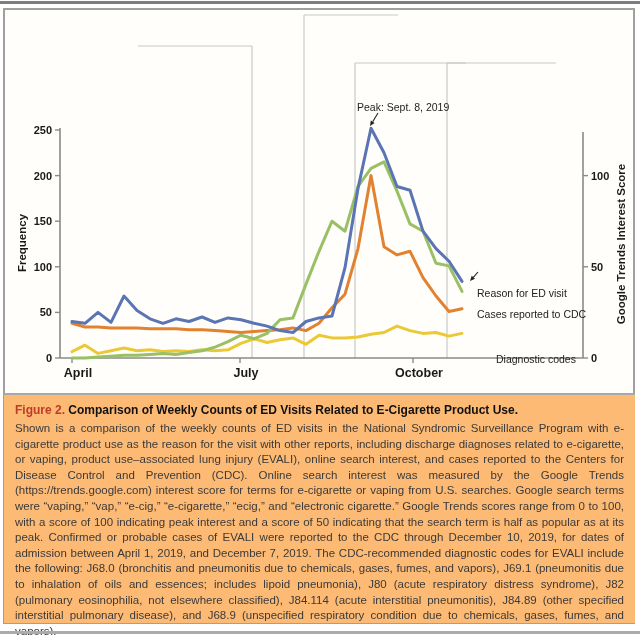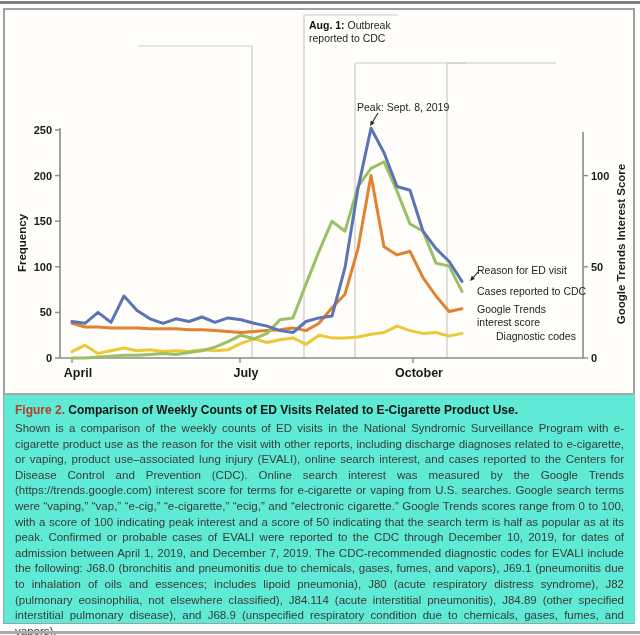--- a/index.html
+++ b/index.html
@@ -10,30 +10,30 @@
   .figure-box{position:absolute;left:3px;top:8px;width:632px;height:616px;
               box-sizing:border-box;border:2px solid #a0a0a0;background:#fffefb;}
   #plot-svg{position:absolute;left:0;top:0;}
   .ann{position:absolute;font-size:10.5px;line-height:13px;color:#1e1e1e;}
   .ann b{font-weight:700;color:#111;}
   .ann-jul10{left:128px;top:50px;width:120px;text-align:right;}
   .ann-aug1{left:309px;top:19px;width:102px;}
   .ann-aug30{left:360px;top:67px;width:92px;}
   .ann-oct17{left:452px;top:67px;width:96px;}
   .ann-peak{left:357px;top:101px;white-space:nowrap;text-align:center;}
-  .legend-label{position:absolute;font-size:10.5px;line-height:12.5px;color:#222;white-space:pre-line;}
+  .legend-label{position:absolute;font-size:10.5px;line-height:12.5px;color:#222;white-space:pre-line;margin-top:23px;}
   .lg-1{left:477px;top:264px;}
   .lg-2{left:477px;top:285px;}
   .lg-3{left:477px;top:303px;}
   .lg-4{left:472px;top:330px;padding-left:24px;}
   .axis-title{position:absolute;font-weight:700;font-size:11.5px;color:#1a1a1a;white-space:nowrap;}
   .axis-title-left{left:22px;top:243px;transform:translate(-50%,-50%) rotate(-90deg);}
   .axis-title-right{left:621px;top:244px;transform:translate(-50%,-50%) rotate(-90deg);}
   .caption{position:absolute;left:4px;top:393px;width:631px;height:230px;box-sizing:border-box;
-           background:#5eead4;border-top:2px solid #a8a8a8;padding:7px 11px 6px 11px;}
+           background:#fdba74;border-top:2px solid #a8a8a8;padding:7px 11px 6px 11px;}
   .caption-title{font-size:12px;font-weight:700;color:#111;line-height:16px;}
   .caption-title .fig-label{color:#bd3b2a;font-weight:700;}
   .caption-body{margin-top:3px;font-size:11.5px;line-height:15.6px;color:#3a3a3a;text-align:justify;}
 </style>
 </head>
 <body>
 
 <div id="stage">
   <div class="top-rule"></div>
   <div class="figure-box"></div>
@@ -77,27 +77,24 @@
       <polyline points="72.0,323.3 85.0,327.0 98.0,327.0 111.0,327.9 124.0,327.9 137.0,327.9 150.0,328.8 163.0,328.8 176.0,328.8 189.0,329.7 202.0,329.7 215.0,330.6 228.0,331.6 241.0,332.5 254.0,331.6 267.0,330.6 280.0,329.7 293.0,327.9 306.0,330.6 319.0,323.3 332.0,307.8 345.0,294.2 358.0,248.6 371.0,175.6 384.0,246.7 397.0,254.9 410.0,251.3 423.0,277.7 436.0,296.0 449.0,311.5 462.0,308.8" fill="none" stroke="#e2812f" stroke-width="3" stroke-linejoin="round" stroke-linecap="round"></polyline>
       <polyline points="72.0,351.6 85.0,345.2 98.0,353.4 111.0,350.7 124.0,348.0 137.0,350.7 150.0,349.8 163.0,351.6 176.0,350.7 189.0,351.6 202.0,349.8 215.0,350.7 228.0,349.8 241.0,343.4 254.0,338.8 267.0,342.5 280.0,339.8 293.0,337.9 306.0,344.3 319.0,335.2 332.0,337.9 345.0,337.9 358.0,337.0 371.0,334.3 384.0,332.5 397.0,326.1 410.0,330.6 423.0,333.4 436.0,332.5 449.0,336.1 462.0,333.4" fill="none" stroke="#ebc936" stroke-width="3" stroke-linejoin="round" stroke-linecap="round"></polyline>
       <polyline points="72.0,358.0 85.0,358.0 98.0,357.1 111.0,356.2 124.0,355.3 137.0,355.3 150.0,354.4 163.0,353.4 176.0,354.4 189.0,352.5 202.0,350.7 215.0,347.1 228.0,341.6 241.0,335.2 254.0,338.8 267.0,333.4 280.0,319.7 293.0,317.9 306.0,284.1 319.0,251.3 332.0,221.2 345.0,231.2 358.0,186.5 371.0,168.3 384.0,161.9 397.0,191.1 410.0,223.9 423.0,231.2 436.0,263.2 449.0,265.9 462.0,291.4" fill="none" stroke="#9ac065" stroke-width="3" stroke-linejoin="round" stroke-linecap="round"></polyline>
       <polyline points="72.0,321.5 85.0,323.3 98.0,312.4 111.0,322.4 124.0,296.0 137.0,310.6 150.0,318.8 163.0,323.3 176.0,318.8 189.0,321.5 202.0,317.0 215.0,322.4 228.0,317.9 241.0,319.7 254.0,323.3 267.0,326.1 280.0,330.6 293.0,332.5 306.0,321.5 319.0,317.9 332.0,316.0 345.0,267.7 358.0,188.4 371.0,128.2 384.0,152.8 397.0,186.5 410.0,190.2 423.0,231.2 436.0,248.6 449.0,261.3 462.0,281.4" fill="none" stroke="#5a74b4" stroke-width="3" stroke-linejoin="round" stroke-linecap="round"></polyline>
       <line x1="378" y1="113" x2="372.7" y2="121.8" stroke="#222" stroke-width="1.1"></line>
       <polygon points="370,126 370.8,120.6 374.6,122.9" fill="#222"></polygon>
       <line x1="478" y1="272" x2="473.3" y2="277.3" stroke="#222" stroke-width="1.1"></line>
       <polygon points="470,281 471.7,275.8 475,278.7" fill="#222"></polygon>
     </svg>
 
-  <div class="ann ann-aug1"><b>Aug. 1:</b><span> Outbreak reported to CDC</span></div>
   <div class="ann ann-peak"><span>Peak: Sept. 8, 2019</span></div>
 
   <div class="legend-label lg-1">Reason for ED visit</div>
   <div class="legend-label lg-2">Cases reported to CDC</div>
-  <div class="legend-label lg-3">Google Trends
-interest score</div>
   <div class="legend-label lg-4">Diagnostic codes</div>
 
   <div class="axis-title axis-title-left">Frequency</div>
   <div class="axis-title axis-title-right">Google Trends Interest Score</div>
 
   <div class="caption">
     <div class="caption-title"><span class="fig-label">Figure 2.</span><span> Comparison of Weekly Counts of ED Visits Related to E-Cigarette Product Use.</span></div>
     <div class="caption-body">Shown is a comparison of the weekly counts of ED visits in the National Syndromic Surveillance Program with e-cigarette product use as the reason for the visit with other reports, including discharge diagnoses related to e-cigarette, or vaping, product use–associated lung injury (EVALI), online search interest, and cases reported to the Centers for Disease Control and Prevention (CDC). Online search interest was measured by the Google Trends (https://trends.google.com) interest score for terms for e-cigarette or vaping from U.S. searches. Google search terms were “vaping,” “vap,” “e-cig,” “e-cigarette,” “ecig,” and “electronic cigarette.” Google Trends scores range from 0 to 100, with a score of 100 indicating peak interest and a score of 50 indicating that the search term is half as popular as at its peak. Confirmed or probable cases of EVALI were reported to the CDC through December 10, 2019, for dates of admission between April 1, 2019, and December 7, 2019. The CDC-recommended diagnostic codes for EVALI include the following: J68.0 (bronchitis and pneumonitis due to chemicals, gases, fumes, and vapors), J69.1 (pneumonitis due to inhalation of oils and essences; includes lipoid pneumonia), J80 (acute respiratory distress syndrome), J82 (pulmonary eosinophilia, not elsewhere classified), J84.114 (acute interstitial pneumonitis), J84.89 (other specified interstitial pulmonary disease), and J68.9 (unspecified respiratory condition due to chemicals, gases, fumes, and vapors).</div>
   </div>
 

